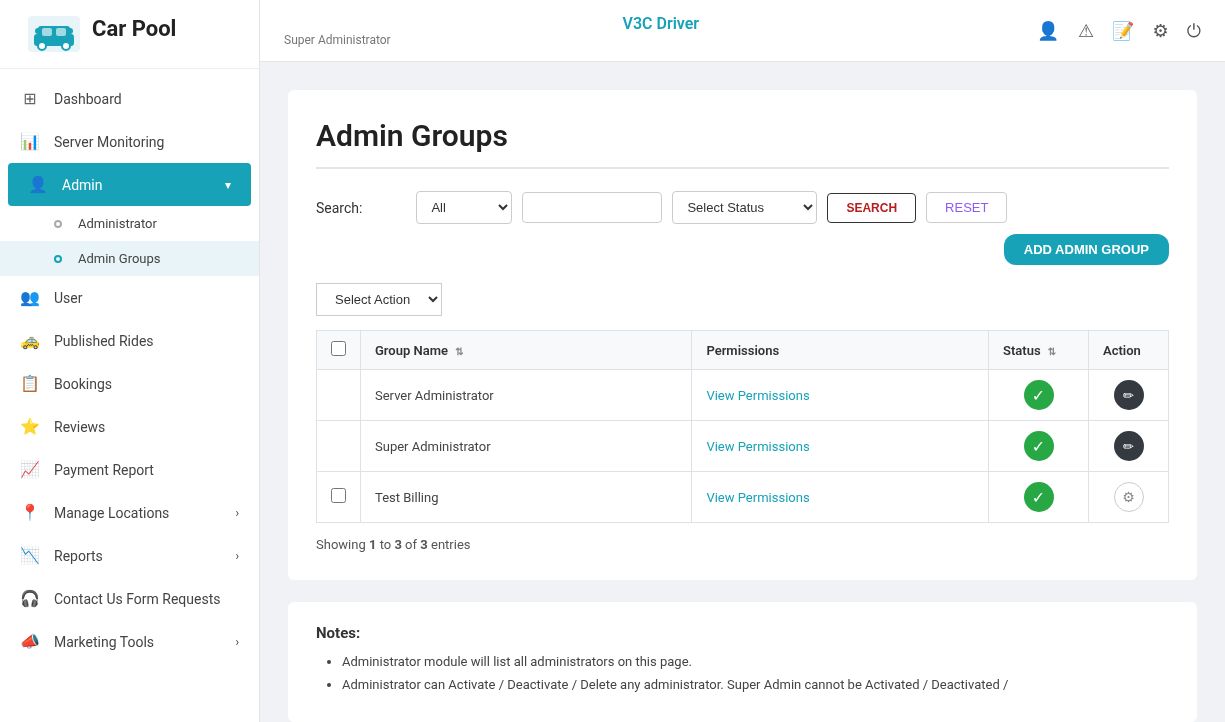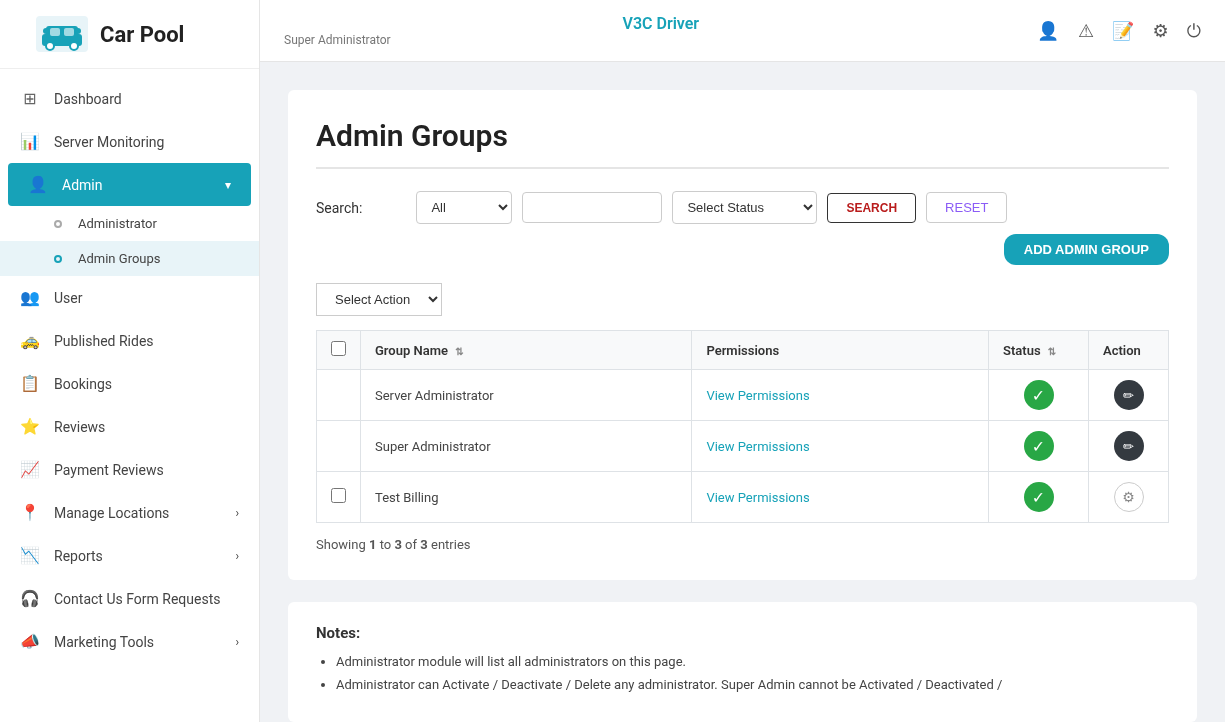--- a/index.html
+++ b/index.html
@@ -4,21 +4,21 @@
   <style>
     * { box-sizing: border-box; margin: 0; padding: 0; }
     body { font-family: -apple-system, BlinkMacSystemFont, 'Segoe UI', Roboto, sans-serif; display: flex; height: 100vh; overflow: hidden; background: #f0f0f0; font-size: 14px; }
 
     
     #sidebar {
       width: 260px; min-width: 260px; background: #fff; display: flex; flex-direction: column;
       border-right: 1px solid #e5e5e5; overflow-y: auto; height: 100vh;
     }
     .sidebar-logo {
-      display: flex; align-items: center; padding: 16px 36px; gap: 12px; border-bottom: 1px solid #eee;
+      display: flex; align-items: flex-start; padding: 16px 28px; gap: 12px; border-bottom: 1px solid #eee;
     }
     .logo-icon {
       width: 52px; height: 36px;
     }
     .logo-text {
       font-size: 22px; font-weight: 700; color: #222;
     }
     .sidebar-nav { padding: 8px 0; }
     .nav-item {
       display: flex; align-items: center; padding: 12px 20px; gap: 14px; cursor: pointer;
@@ -122,21 +122,21 @@
     }
 
     
     .showing-text { margin-top: 14px; font-size: 13px; color: #555; }
     .showing-text strong { font-weight: 700; }
 
     
     .notes-section { margin-top: 22px; background: #fff; border-radius: 6px; padding: 22px 28px; }
     .notes-title { font-size: 15px; font-weight: 700; color: #333; margin-bottom: 12px; }
     .notes-list { padding-left: 20px; }
-    .notes-list li { margin-bottom: 8px; font-size: 13px; color: #444; list-style-type: disc; }
+    .notes-list li { margin-bottom: 8px; font-size: 13px; color: #444; list-style-type: disc; margin-left: 6px; }
 
     
     input[type="checkbox"] { width: 15px; height: 15px; cursor: pointer; }
   </style>
 </head>
 <body>
 
 <div id="sidebar">
   <div class="sidebar-logo">
     <svg class="logo-icon" viewBox="0 0 52 36" fill="none" xmlns="http://www.w3.org/2000/svg">
@@ -196,21 +196,21 @@
       <span>Bookings</span>
     </div>
 
     <div class="nav-item">
       <span class="nav-icon">⭐</span>
       <span>Reviews</span>
     </div>
 
     <div class="nav-item">
       <span class="nav-icon">📈</span>
-      <span>Payment Reviews</span>
+      <span>Payment Report</span>
     </div>
 
     <div class="nav-item">
       <span class="nav-icon">📍</span>
       <span>Manage Locations</span>
       <span class="nav-arrow">›</span>
     </div>
 
     <div class="nav-item">
       <span class="nav-icon">📉</span>

